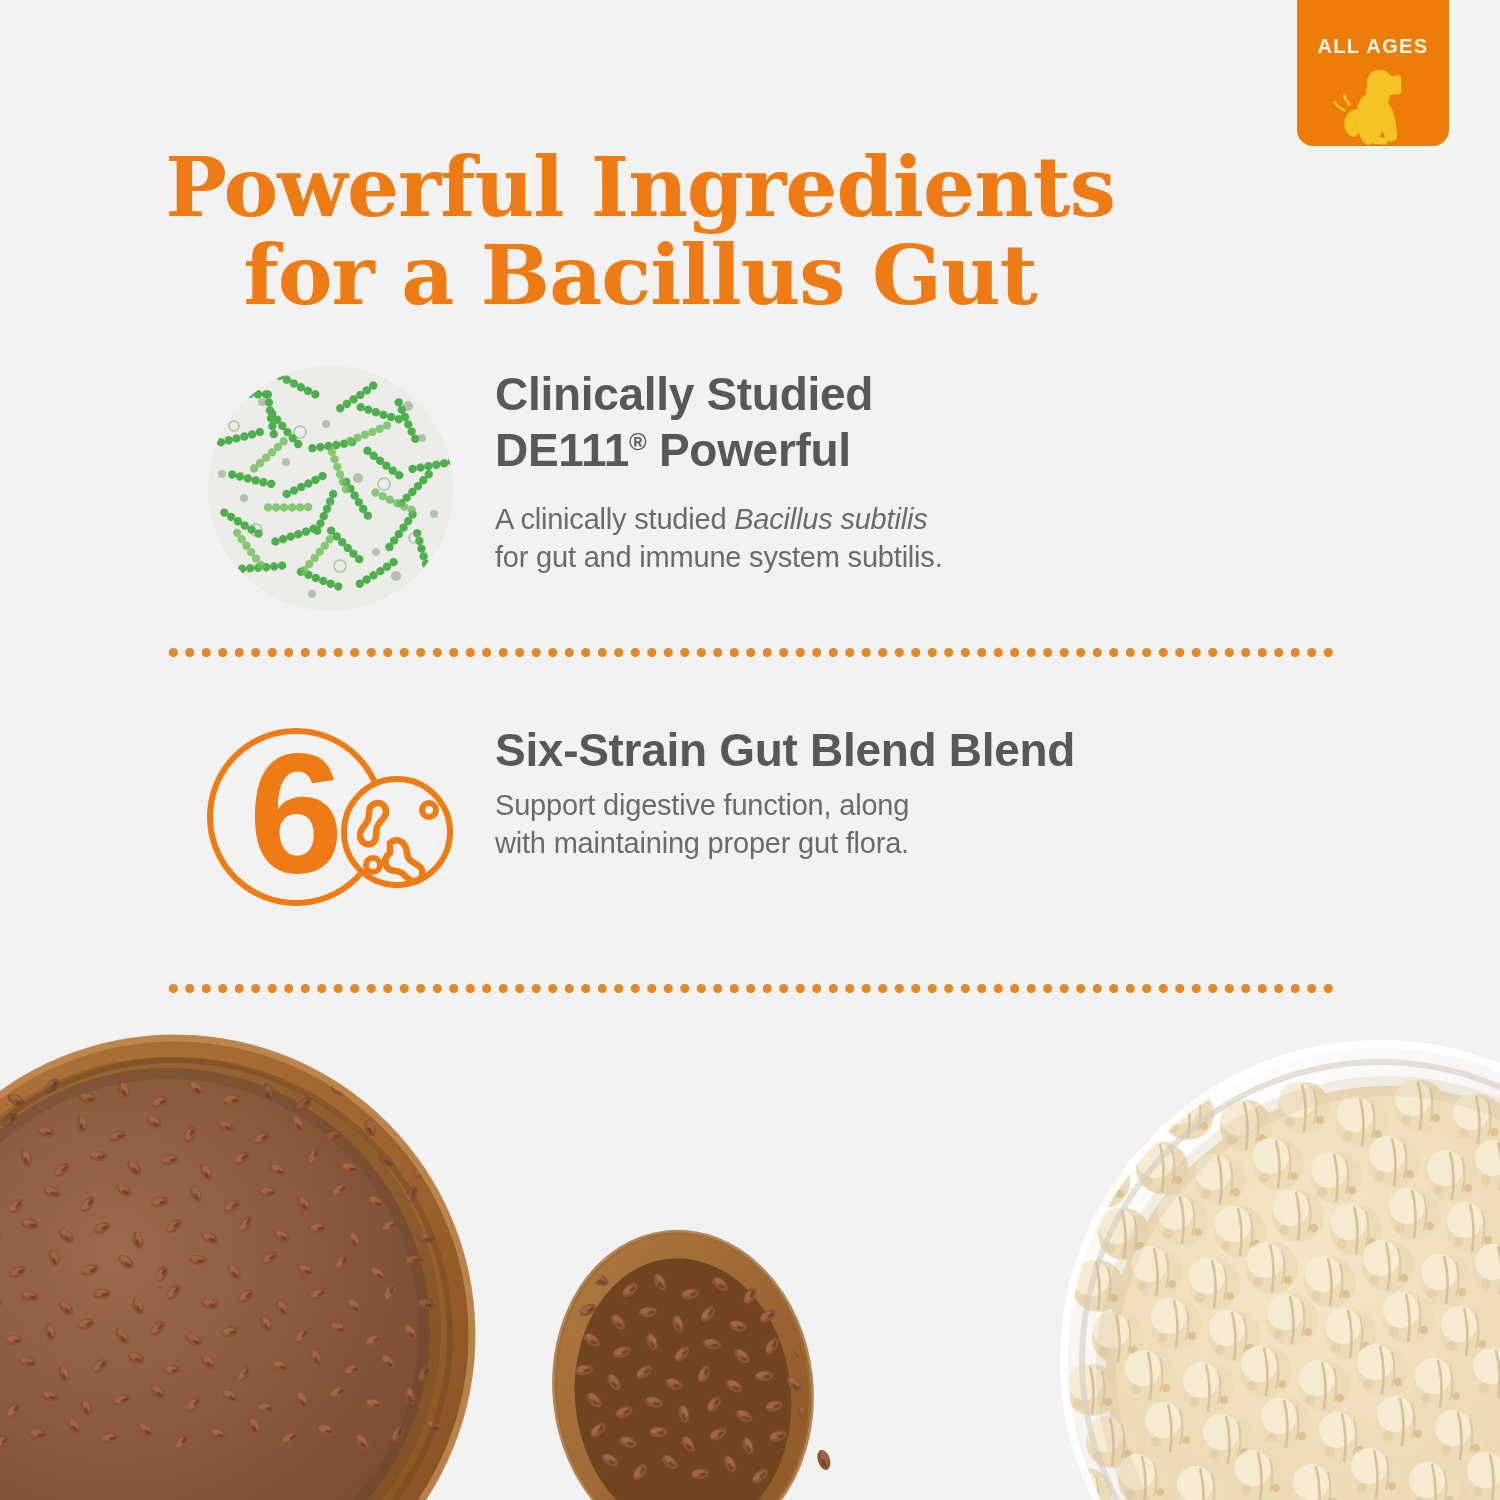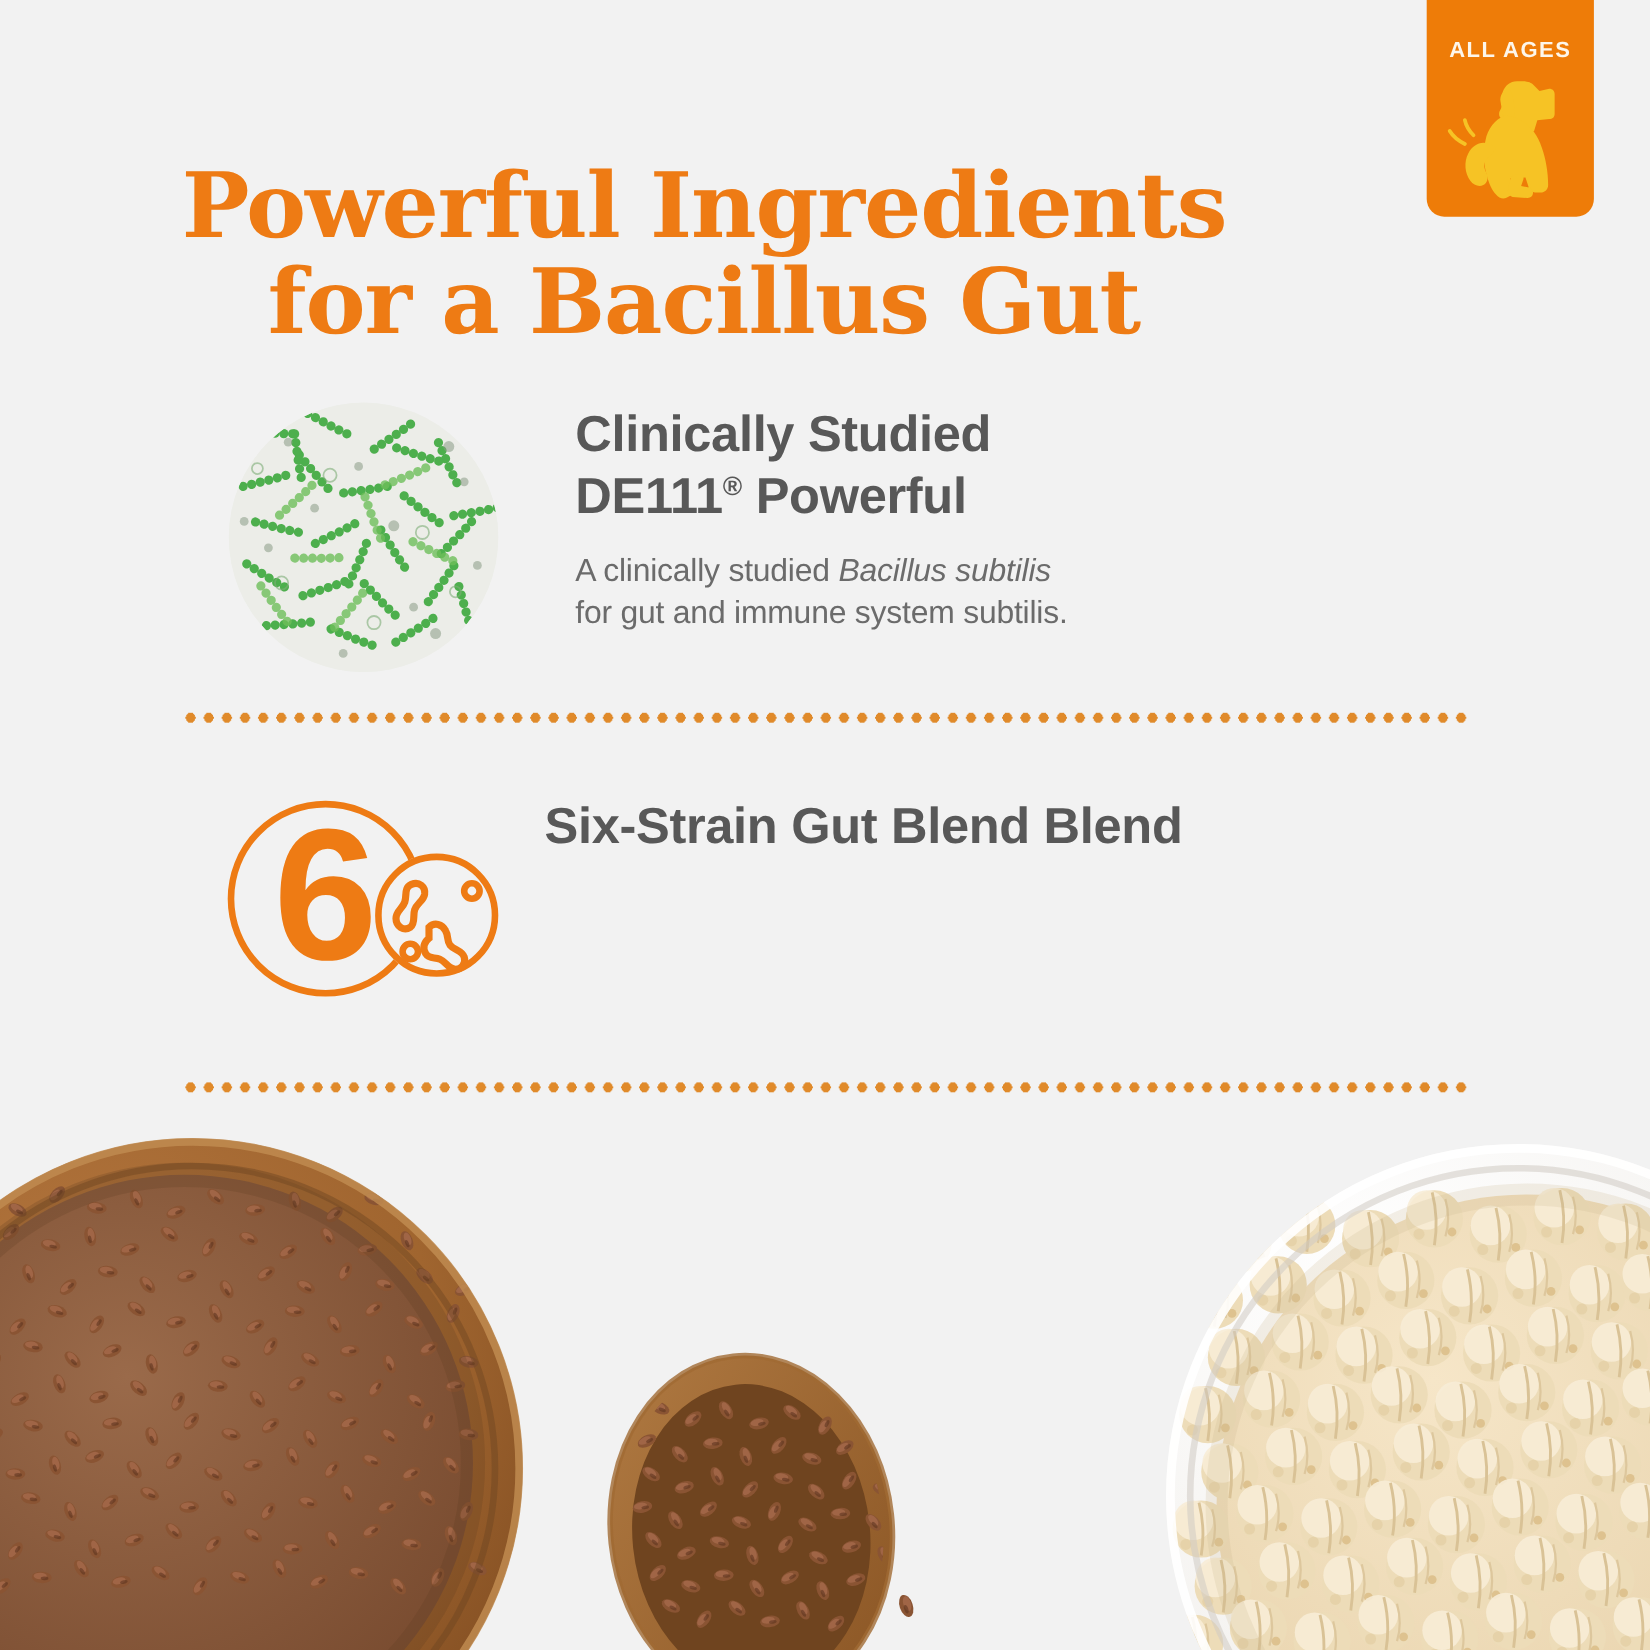--- a/index.html
+++ b/index.html
@@ -7,21 +7,21 @@
     width:1500px;height:1500px;
     background:#f2f2f2;
     font-family:"Liberation Sans", sans-serif;
     overflow:hidden;
     position:relative;
   }
   .page{position:relative;width:1500px;height:1500px;overflow:hidden;background:#f2f2f2;}
 
   
   .badge{
-    position:absolute;top:0;left:1297px;width:152px;height:197px;
+    position:absolute;top:0;left:1297px;width:152px;height:146px;
     background:#ee7c08;
     border-bottom-left-radius:16px;border-bottom-right-radius:16px;
     display:flex;flex-direction:column;align-items:center;
   }
   .badge-label{
     margin-top:36px;
     color:#fdf6ea;font-size:20px;font-weight:bold;letter-spacing:1.4px;
     line-height:1;
   }
   .badge-dog{margin-top:6px;width:118px;height:120px;display:block;}
@@ -35,21 +35,21 @@
     font-weight:bold;
     font-size:82px;
     line-height:1.08;
     letter-spacing:-1px;
     padding-left:25px;
   }
   .title .l2{display:block;}
 
   
   .feature{position:absolute;display:flex;align-items:flex-start;}
-  .feat1{left:165px;top:362px;width:1170px;gap:28px;}
+  .feat1{left:165px;top:362px;width:1170px;}
   .feat2{left:165px;top:718px;width:1170px;}
 
   .icon-col{width:330px;flex:0 0 330px;display:flex;justify-content:center;}
   .text-col{flex:1;padding-top:4px;}
 
   .feat-title{
     color:#585858;font-weight:bold;font-size:46px;line-height:1.22;
     margin:0 0 0 0;letter-spacing:-0.3px;
   }
   .feat-title .sup{font-size:24px;vertical-align:super;font-weight:bold;}
@@ -238,20 +238,24 @@
             <circle cx="225" cy="88" r="7"></circle>
             <circle cx="169" cy="143" r="7"></circle>
           </g>
         </svg>
       </div>
     </div>
     <div class="text-col">
       <div class="feat-title">
         <div>Six-Strain Gut Blend Blend</div>
       </div>
+      <div class="feat-desc">
+        <div>Support digestive function, along</div>
+        <div>with maintaining proper gut flora.</div>
+      </div>
     </div>
   </div>
 
   <div class="divider div2"></div>
 
   <div class="caption">
     <span>Flaxseed and pea flour</span>
     <span class="l2">for digestive health.</span>
   </div>
 

